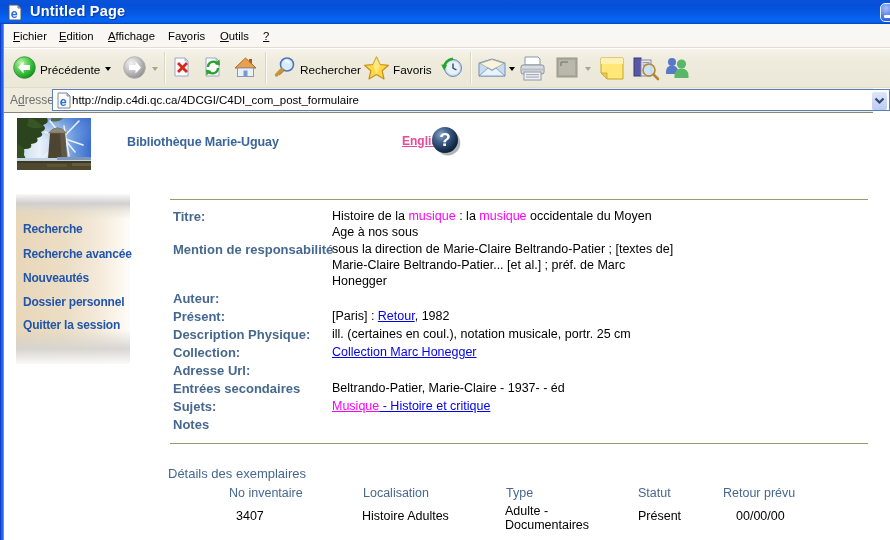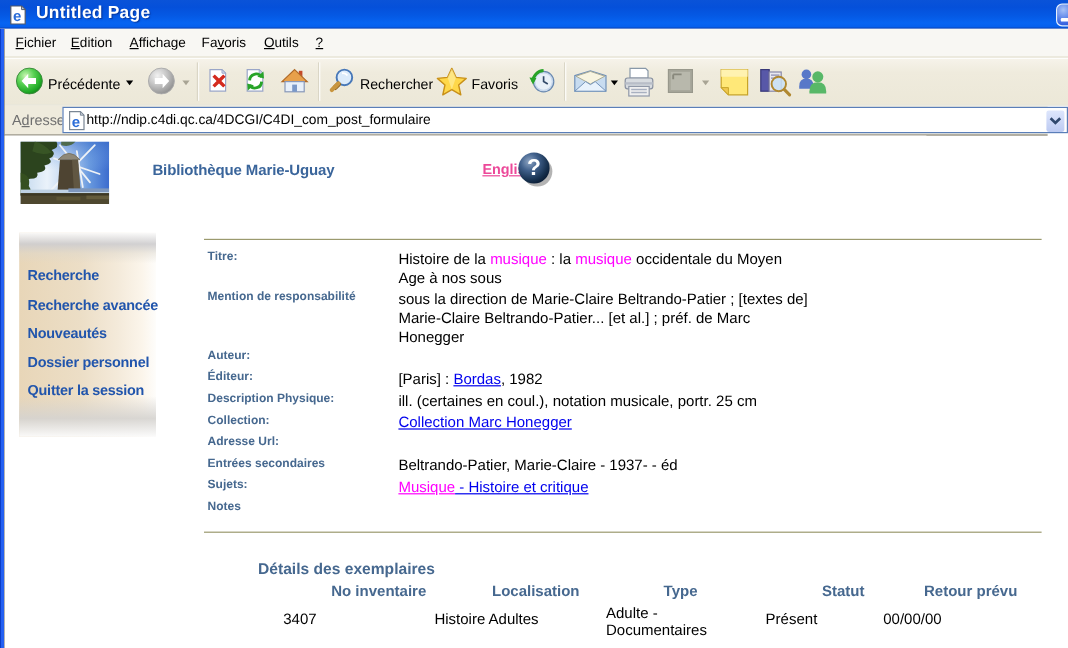--- a/index.html
+++ b/index.html
@@ -38,38 +38,38 @@
   border:1px solid #5A7EB8; }
 #addrurl { position:absolute; left:19px; top:4px; font-size:11.5px; color:#000; }
 #addrdrop { position:absolute; right:1px; top:1px; width:15px; height:18px; background:linear-gradient(to bottom,#DEE6FC,#BCCAF2); border-radius:2px; margin:1px; }
 #addrdrop svg { position:absolute; left:2px; top:5px; }
 
 
 #content { position:absolute; left:4px; top:113px; width:768px; height:427px; background:#fff; }
 #leftedge { position:absolute; left:0; top:24px; width:4px; height:516px;
   background:linear-gradient(to right,#0C3DC6 0 1px,#2460F2 1px 3px,#8C8C8C 3px 4px); }
 
-.lbl { position:absolute; color:#46688F; font-weight:bold; font-size:10px; white-space:nowrap; }
+.lbl { position:absolute; color:#46688F; font-weight:bold; font-size:13px; white-space:nowrap; }
 .val { position:absolute; color:#000; font-size:12.5px; white-space:nowrap; }
 .mg { color:#FF00FF; }
 a.lk { color:#0000EE; text-decoration:underline; }
 a.mk { color:#FF00FF; text-decoration:underline; }
 .hline { position:absolute; left:166px; width:698px; height:1px; background:#9B9A6E; }
 
 #sidebar { position:absolute; left:12px; top:81px; width:114px; height:170px;
   background:
     linear-gradient(to bottom, rgba(250,250,250,0.95) 0%, rgba(206,205,207,0.92) 5.5%, rgba(219,214,204,0.45) 10%, rgba(232,220,198,0) 15%, rgba(232,220,198,0) 80%, rgba(213,211,208,0.9) 91%, rgba(251,251,251,0.96) 100%),
     linear-gradient(to right, #E8D6B8 0%, #ECDEC6 45%, #F4EADA 72%, #FBF5EB 90%, #FEFDFB 100%);
 }
 .smenu { position:absolute; left:19px; color:#2155AC; font-weight:bold; font-size:12px; letter-spacing:-0.2px; white-space:nowrap; }
 
 #hdrtitle { position:absolute; left:123px; top:22px; color:#3A659B; font-weight:bold; font-size:12.5px; letter-spacing:-0.1px; }
 #english { position:absolute; left:398px; top:21px; color:#ec4899; font-weight:bold; font-size:12px; text-decoration:underline; }
 
-.dh { position:absolute; color:#46688F; font-weight:bold; font-size:12.5px; white-space:nowrap;margin-left:47px; }
+.dh { position:absolute; color:#46688F; font-weight:normal; font-size:12.5px; white-space:nowrap; }
 .dv { position:absolute; color:#000; font-size:12.5px; white-space:nowrap; }
 </style>
 </head>
 <body>
 
 <div id="titlebar">
   <svg class="abs" style="left:7px;top:4px" width="17" height="17" viewBox="0 0 17 17">
     <polygon points="2,1 11,1 14,4 14,16 2,16" fill="#fff" stroke="#505868" stroke-width="1"></polygon>
     <polygon points="11,1 14,4 11,4" fill="#C8D0DC" stroke="#505868" stroke-width="0.8"></polygon>
     <text x="3.8" y="13.5" font-size="12.5" font-weight="bold" fill="#2A6CD8" font-family="Liberation Sans,sans-serif">e</text>
@@ -303,22 +303,22 @@
   <div class="val" style="left:328px;top:96px">Histoire de la <span class="mg">musique</span> : la <span class="mg">musique</span> occidentale du Moyen</div>
   <div class="val" style="left:328px;top:112px">Age à nos sous</div>
 
   <div class="lbl" style="left:169px;top:129px">Mention de responsabilité</div>
   <div class="val" style="left:328px;top:129px">sous la direction de Marie-Claire Beltrando-Patier ; [textes de]</div>
   <div class="val" style="left:328px;top:145px">Marie-Claire Beltrando-Patier... [et al.] ; préf. de Marc</div>
   <div class="val" style="left:328px;top:161px">Honegger</div>
 
   <div class="lbl" style="left:169px;top:178px">Auteur:</div>
 
-  <div class="lbl" style="left:169px;top:196px">Éditeur:</div>
-  <div class="val" style="left:328px;top:196px">[Paris] : <a class="lk" href="#">Bordas</a>, 1982</div>
+  <div class="lbl" style="left:169px;top:196px">Présent:</div>
+  <div class="val" style="left:328px;top:196px">[Paris] : <a class="lk" href="#">Retour</a>, 1982</div>
 
   <div class="lbl" style="left:169px;top:214px">Description Physique:</div>
   <div class="val" style="left:328px;top:214px">ill. (certaines en coul.), notation musicale, portr. 25 cm</div>
 
   <div class="lbl" style="left:169px;top:232px">Collection:</div>
   <div class="val" style="left:328px;top:232px"><a class="lk" href="#">Collection Marc Honegger</a></div>
 
   <div class="lbl" style="left:169px;top:250px">Adresse Url:</div>
 
   <div class="lbl" style="left:169px;top:268px">Entrées secondaires</div>

